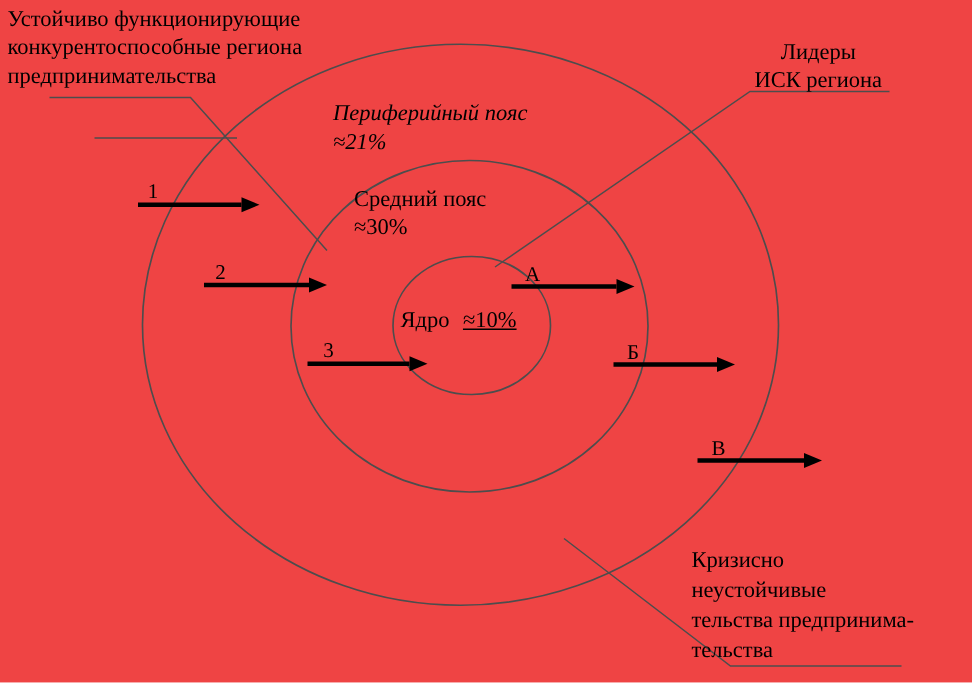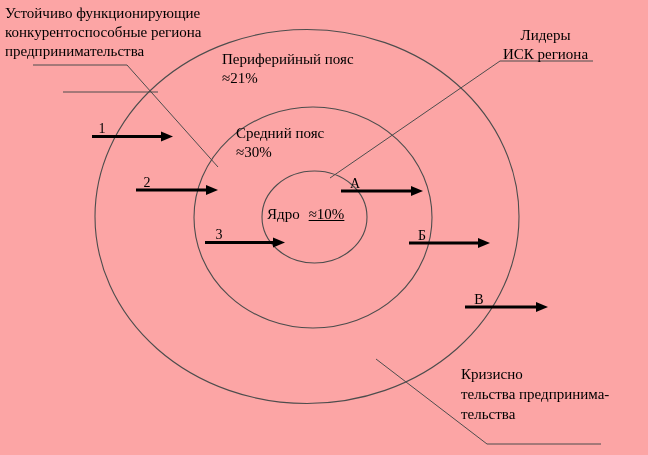--- a/index.html
+++ b/index.html
@@ -4,40 +4,40 @@
 <style>
   html, body {
     margin: 0;
     padding: 0;
     background: #ffffff;
   }
   .stage {
     position: relative;
     width: 648px;
     height: 455px;
-    background: #fca5a5;
+    background: #ef4444;
     font-family: "Liberation Serif", "DejaVu Serif", serif;
     color: #000000;
     overflow: hidden;
   }
   .stage svg {
     position: absolute;
     left: 0;
     top: 0;
   }
   .txt {
     position: absolute;
     font-size: 15px;
     line-height: 19px;
     white-space: nowrap;
   }
   .ann-stable   { left: 5px;   top: 4px;   text-align: left; }
   .ann-leaders  { left: 493px; top: 26px;  width: 105px; text-align: center; }
   .ann-crisis   { left: 461px; top: 364px; width: 180px; text-align: left; line-height: 20px; white-space: normal; }
-  .zone-periphery { left: 222px; top: 50px; }
+  .zone-periphery { left: 222px; top: 67px; font-style: italic; }
   .zone-middle    { left: 236px; top: 124px; }
   .zone-core      { left: 267px; top: 205px; }
   .zone-core .share { margin-left: 9px; text-decoration: underline; }
   .arrow-label {
     position: absolute;
     width: 16px;
     font-size: 14px;
     line-height: 14px;
     text-align: center;
   }
@@ -115,20 +115,21 @@
     <div>предпринимательства</div>
   </div>
 
   <div class="txt ann-leaders">
     <div>Лидеры</div>
     <div>ИСК региона</div>
   </div>
 
   <div class="txt ann-crisis">
     <div>Кризисно</div>
+    <div>неустойчивые</div>
     <div>тельства предпринима-</div>
     <div>тельства</div>
   </div>
 
   <div class="txt zone-periphery">
     <div>Периферийный пояс</div>
     <div>≈21%</div>
   </div>
   <div class="txt zone-middle">
     <div>Средний пояс</div>

